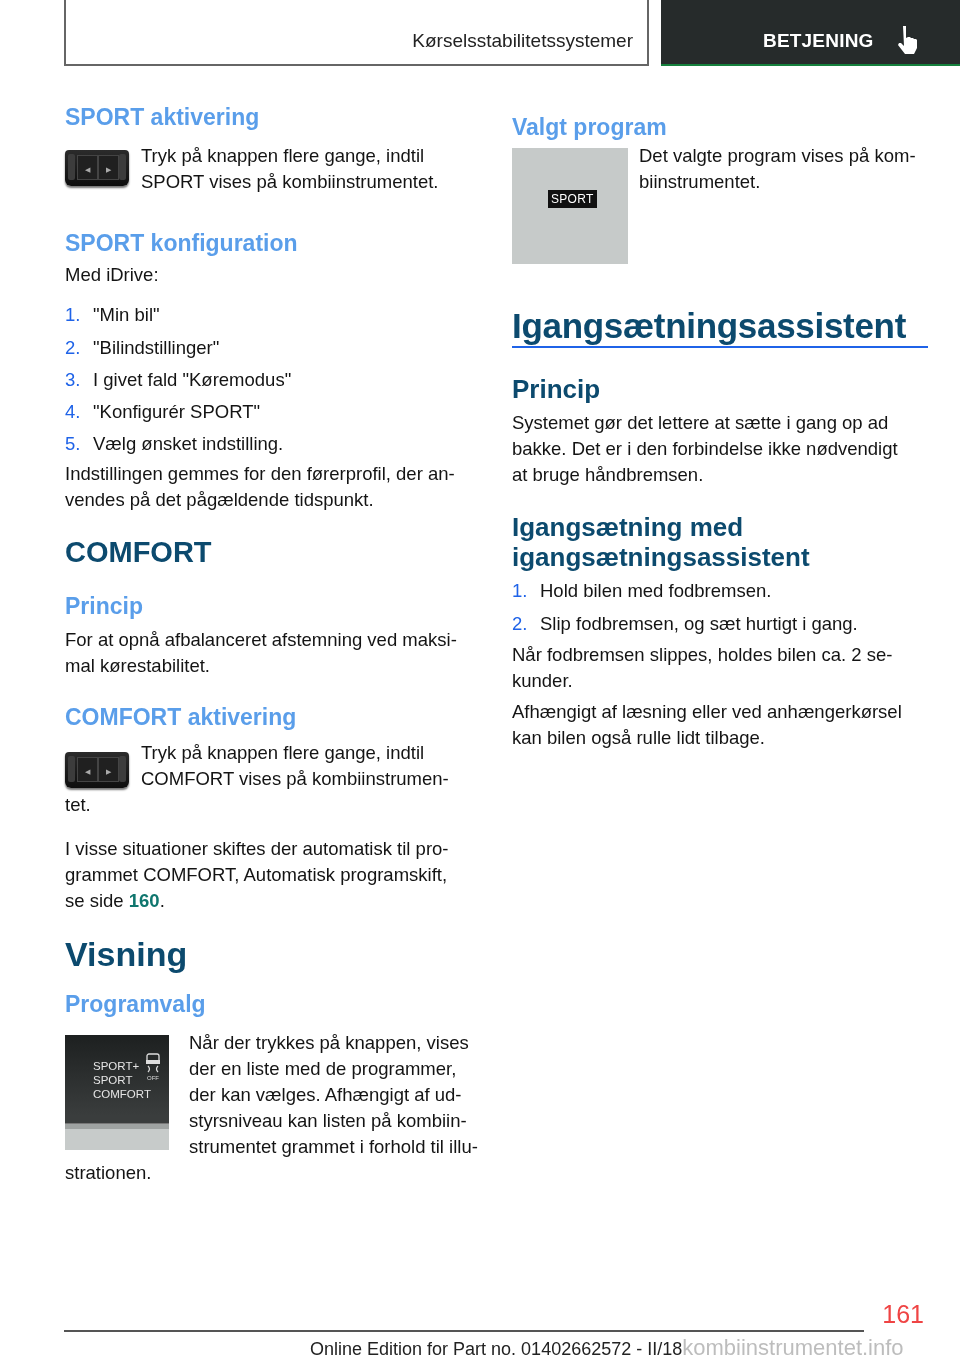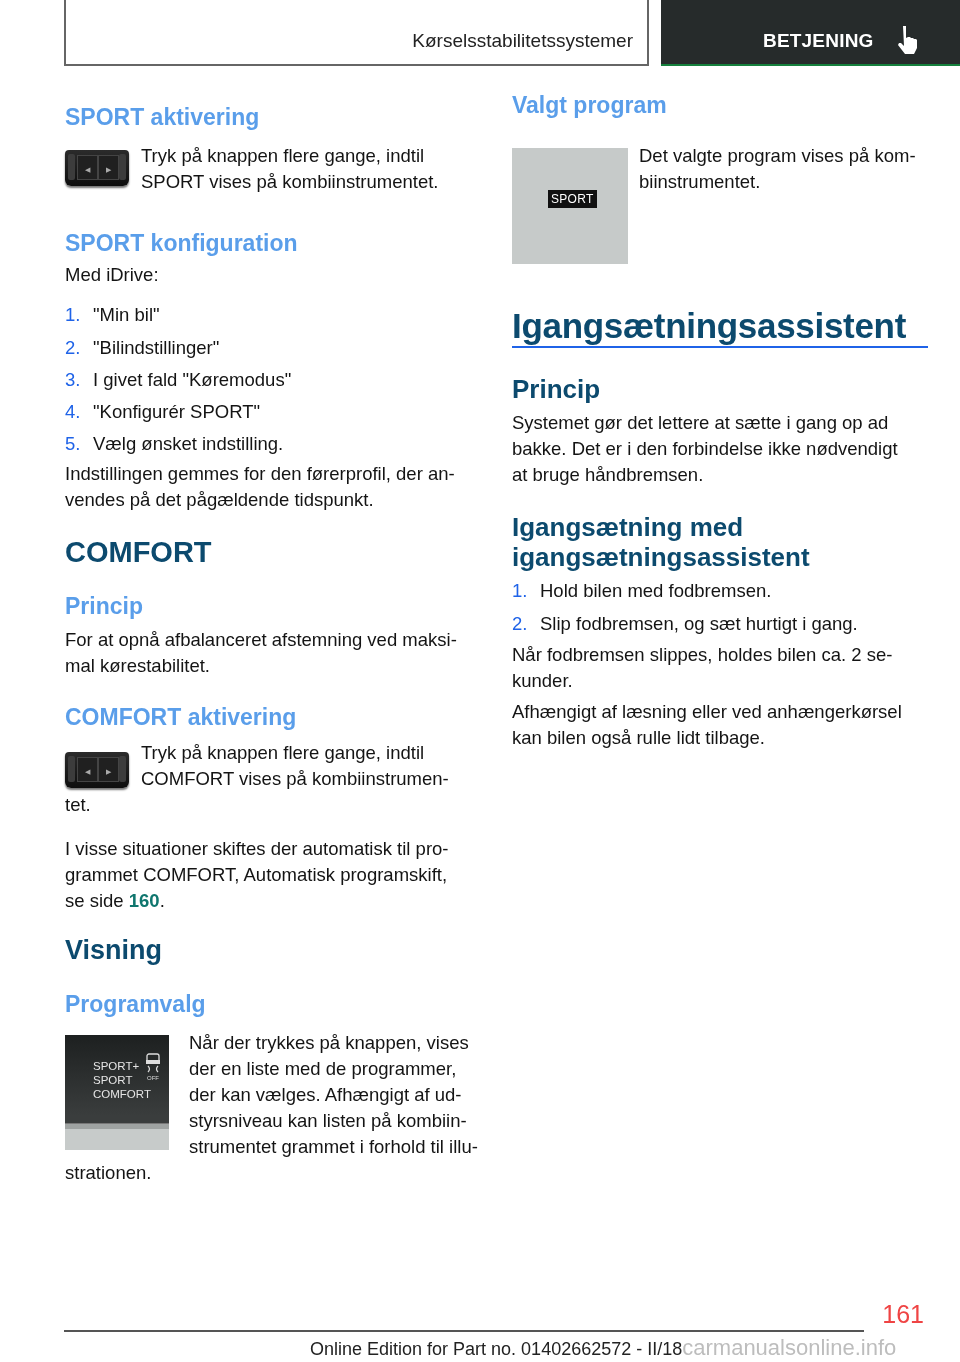--- a/index.html
+++ b/index.html
@@ -138,21 +138,21 @@
   <div>COMFORT vises på kombiinstrumen-</div>
 </div>
 <div class="p" style="left:65px; top:792px;">tet.</div>
 
 <div class="p" style="left:65px; top:836px;">
   <div>I visse situationer skiftes der automatisk til pro-</div>
   <div>grammet COMFORT, Automatisk programskift,</div>
   <div><span>se side </span><span class="link">160</span><span>.</span></div>
 </div>
 
-<div class="h-dark" style="left:65px; top:935px; font-size:27px;">Visning</div>
+<div class="h-dark" style="left:65px; top:935px; font-size:34px;">Visning</div>
 <div class="h-light" style="left:65px; top:991px;">Programvalg</div>
 
 <div class="disp2">
   <div class="lines">
     <div>SPORT+</div>
     <div>SPORT</div>
     <div>COMFORT</div>
   </div>
   <svg class="dsc-icon" viewBox="0 0 16 26">
     <rect x="2" y="1" width="12" height="9" rx="2" fill="none" stroke="#ddd" stroke-width="1.3"></rect>
@@ -165,21 +165,21 @@
 </div>
 <div class="p" style="left:189px; top:1030px;">
   <div>Når der trykkes på knappen, vises</div>
   <div>der en liste med de programmer,</div>
   <div>der kan vælges. Afhængigt af ud-</div>
   <div>styrsniveau kan listen på kombiin-</div>
   <div>strumentet grammet i forhold til illu-</div>
 </div>
 <div class="p" style="left:65px; top:1160px;">strationen.</div>
 
-<div class="h-light" style="left:512px; top:92px;">Valgt program</div>
+<div class="h-light" style="left:512px; top:114px;">Valgt program</div>
 <div class="disp1">
   <span class="tag">SPORT</span>
 </div>
 <div class="p" style="left:639px; top:143px;">
   <div>Det valgte program vises på kom-</div>
   <div>biinstrumentet.</div>
 </div>
 
 <div class="h-dark" style="left:512px; top:306px; font-size:35px; letter-spacing:-0.3px;">Igangsætningsassistent</div>
 <div class="rule"></div>
@@ -204,14 +204,14 @@
   <div>kunder.</div>
 </div>
 <div class="p" style="left:512px; top:699px;">
   <div>Afhængigt af læsning eller ved anhængerkørsel</div>
   <div>kan bilen også rulle lidt tilbage.</div>
 </div>
 
 <div class="pg">161</div>
 <div class="frule"></div>
 <div class="fnote">
-  <span>Online Edition for Part no. 01402662572 - II/18</span><span class="wm">carmanualsonline.info</span>
+  <span>Online Edition for Part no. 01402662572 - II/18</span><span class="wm">kombiinstrumentet.info</span>
 </div>
 
 </body></html>

